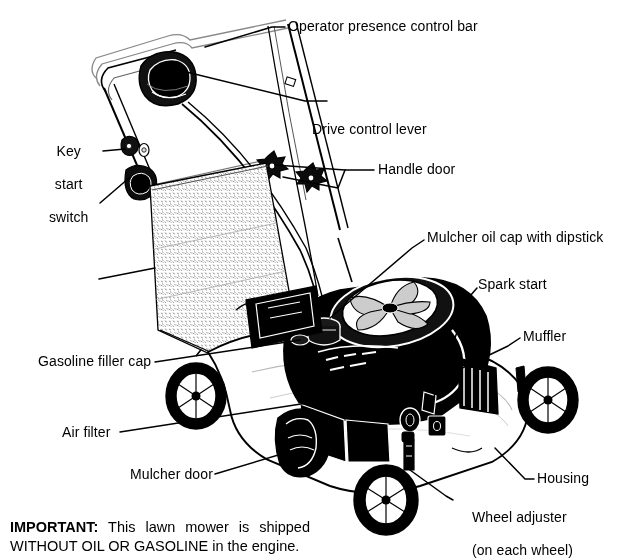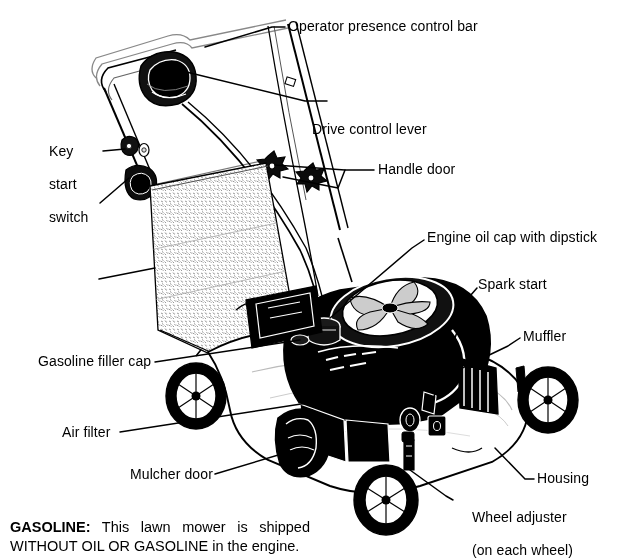--- a/index.html
+++ b/index.html
@@ -297,47 +297,47 @@
       <polyline points="215,474 295,450"></polyline>
       <polyline points="534,479 525,479 495,448"></polyline>
       <polyline points="453,500 446,496 410,470"></polyline>
     </g>
   </svg>
 
   <div class="callout" style="left:288px; top:18px;">Operator presence control bar</div>
 
   <div class="callout" style="left:312px; top:92px;margin-top:29px;">Drive control lever</div>
 
-  <div class="callout" style="left:33px; top:126px;">
+  <div class="callout" style="left:33px; top:126px;text-align:center;">
     <span>Key</span><br>
     <span>start</span><br>
     <span>switch</span>
   </div>
 
 
 
   <div class="callout" style="left:378px; top:161px;">Handle door</div>
 
-  <div class="callout" style="left:427px; top:229px;">Engine oil cap with dipstick</div>
+  <div class="callout" style="left:427px; top:229px;">Mulcher oil cap with dipstick</div>
 
   <div class="callout" style="left:478px; top:276px;">Spark start</div>
 
   <div class="callout" style="left:523px; top:328px;text-align:center;">Muffler</div>
 
   <div class="callout" style="left:38px; top:353px;">Gasoline filler cap</div>
 
   <div class="callout" style="left:62px; top:424px;">Air filter</div>
 
   <div class="callout" style="left:130px; top:466px;">Mulcher door</div>
 
   <div class="callout" style="left:537px; top:470px;">Housing</div>
 
   <div class="callout" style="left:456px; top:492px;">
     <span>Wheel adjuster</span><br>
     <span>(on each wheel)</span>
   </div>
 
   <div id="important-note">
-    <span class="note-line"><span class="word-bold">GASOLINE:</span> <span>This lawn mower is shipped</span></span>
+    <span class="note-line"><span class="word-bold">IMPORTANT:</span> <span>This lawn mower is shipped</span></span>
     <span class="note-line last">WITHOUT OIL OR GASOLINE in the engine.</span>
   </div>
 
 </div>
 
 </body></html>

